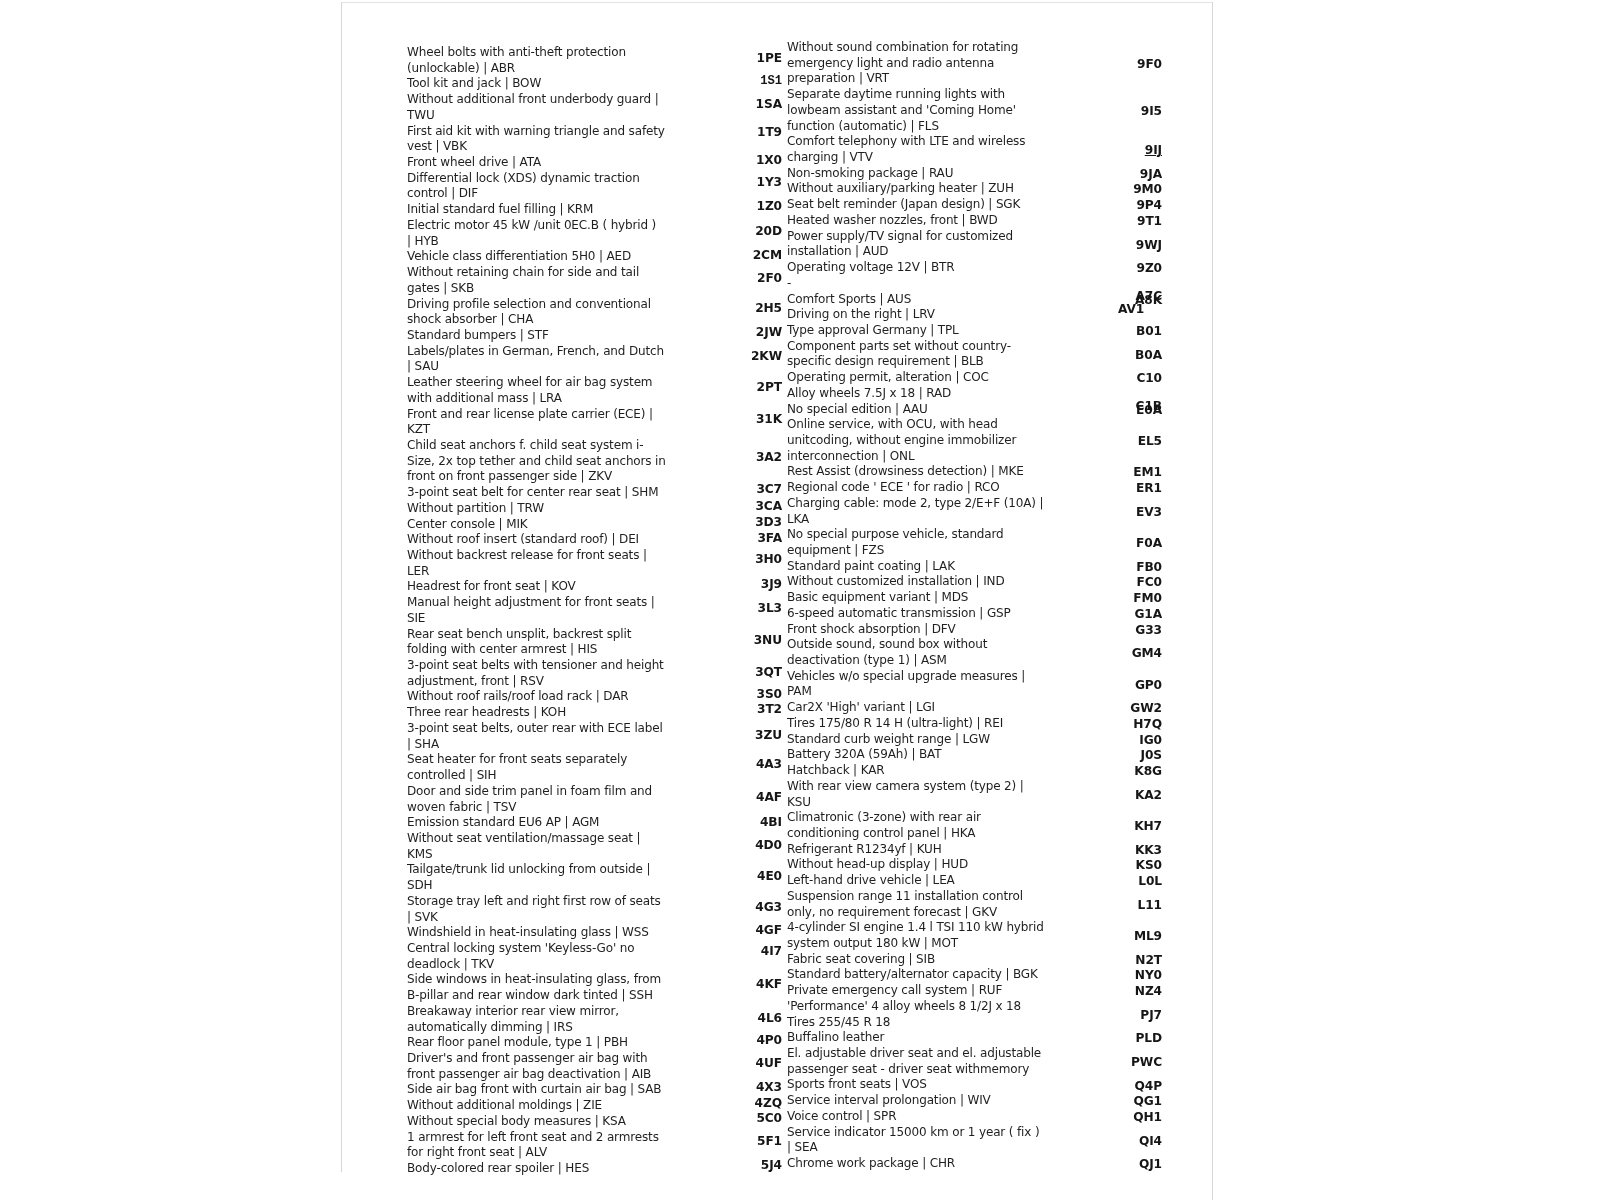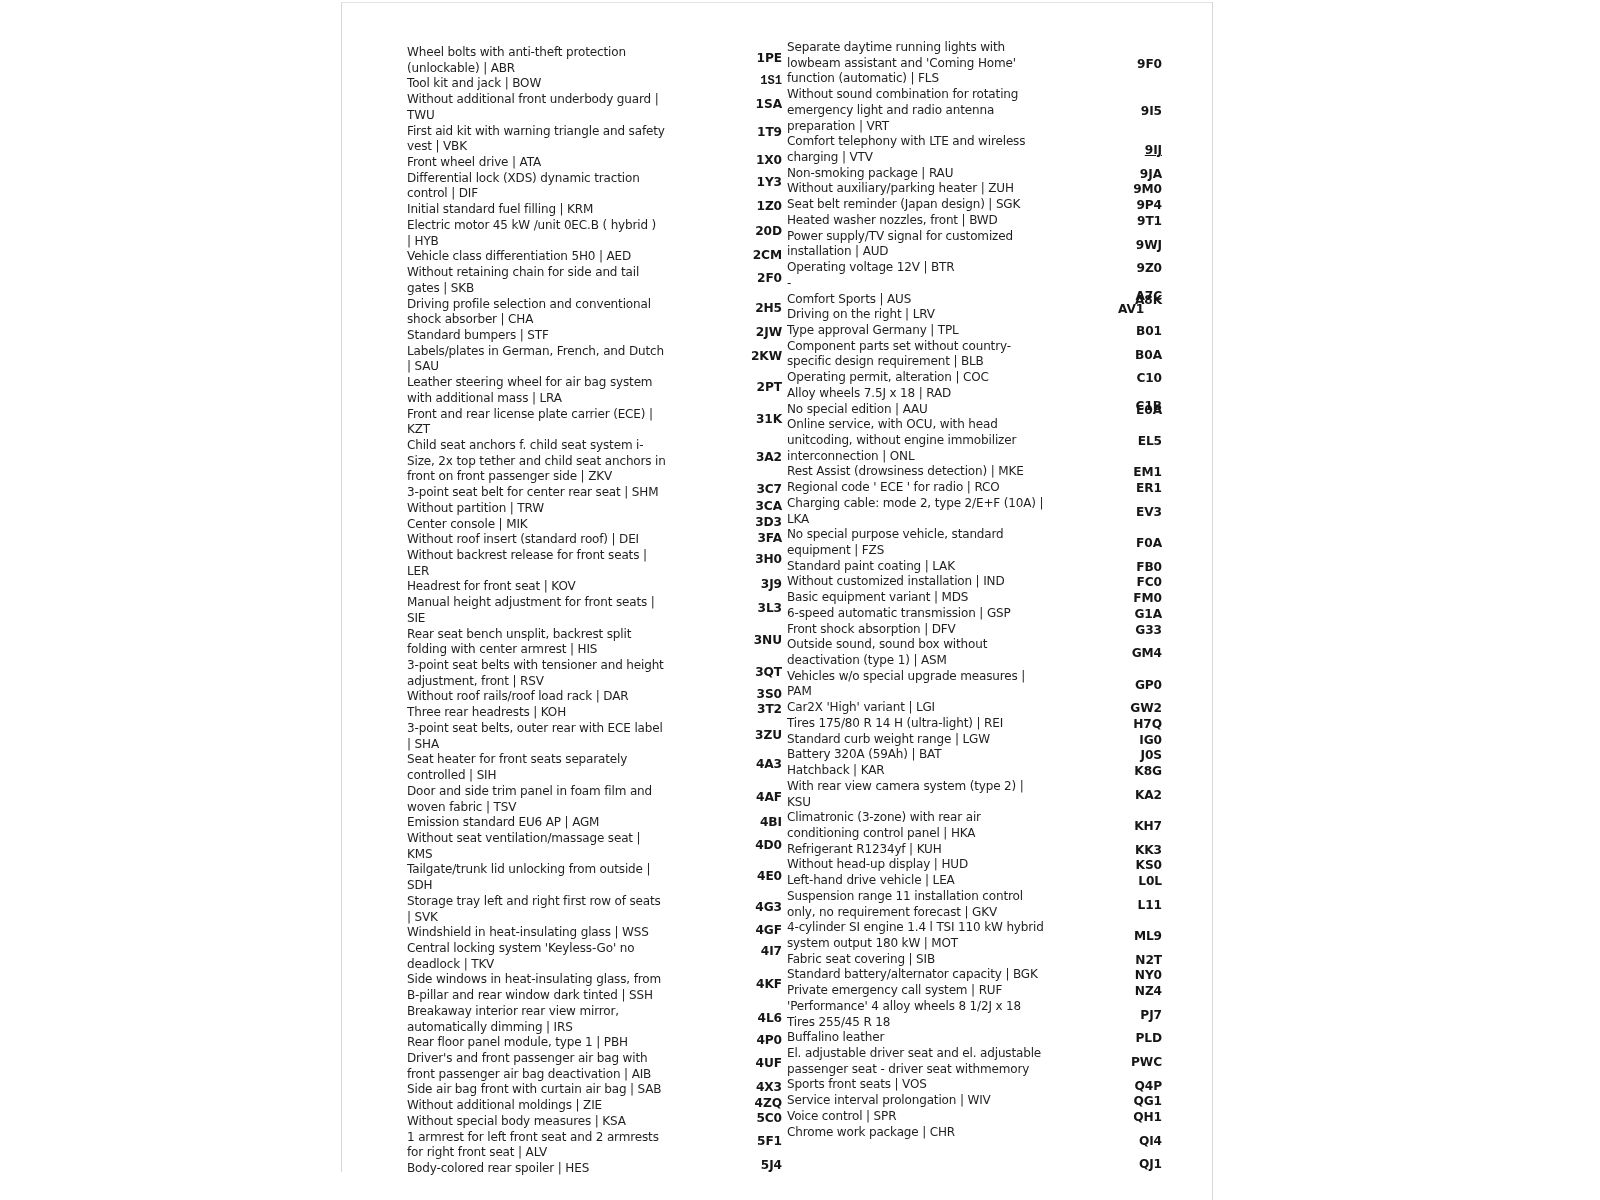--- a/index.html
+++ b/index.html
@@ -130,26 +130,26 @@
 front passenger air bag deactivation | AIB</div>
       <div class="spec-item">Side air bag front with curtain air bag | SAB</div>
       <div class="spec-item">Without additional moldings | ZIE</div>
       <div class="spec-item">Without special body measures | KSA</div>
       <div class="spec-item">1 armrest for left front seat and 2 armrests
 for right front seat | ALV</div>
       <div class="spec-item">Body-colored rear spoiler | HES</div>
     </div>
 
   <div id="mid-col" class="flow-col" style="left:787px; top:40px; width:275px;">
+      <div class="spec-item">Without sound combination for rotating
+emergency light and radio antenna
+preparation | VRT</div>
       <div class="spec-item">Separate daytime running lights with
 lowbeam assistant and 'Coming Home'
 function (automatic) | FLS</div>
-      <div class="spec-item">Without sound combination for rotating
-emergency light and radio antenna
-preparation | VRT</div>
       <div class="spec-item">Comfort telephony with LTE and wireless
 charging | VTV</div>
       <div class="spec-item">Non-smoking package | RAU</div>
       <div class="spec-item">Without auxiliary/parking heater | ZUH</div>
       <div class="spec-item">Seat belt reminder (Japan design) | SGK</div>
       <div class="spec-item">Heated washer nozzles, front | BWD</div>
       <div class="spec-item">Power supply/TV signal for customized
 installation | AUD</div>
       <div class="spec-item">Operating voltage 12V | BTR</div>
       <div class="spec-item">-</div>
@@ -199,20 +199,22 @@
       <div class="spec-item">Standard battery/alternator capacity | BGK</div>
       <div class="spec-item">Private emergency call system | RUF</div>
       <div class="spec-item">'Performance' 4 alloy wheels 8 1/2J x 18
 Tires 255/45 R 18</div>
       <div class="spec-item">Buffalino leather</div>
       <div class="spec-item">El. adjustable driver seat and el. adjustable
 passenger seat - driver seat withmemory</div>
       <div class="spec-item">Sports front seats | VOS</div>
       <div class="spec-item">Service interval prolongation | WIV</div>
       <div class="spec-item">Voice control | SPR</div>
+      <div class="spec-item">Service indicator 15000 km or 1 year ( fix )
+| SEA</div>
       <div class="spec-item">Chrome work package | CHR</div>
     </div>
 
   <div id="mid-codes">
       <div class="code-cell mid-code" style="top: 50px;">1PE</div>
       <div class="code-cell mid-code" style="top: 73px; font-family: Liberation Mono, monospace;">1S1</div>
       <div class="code-cell mid-code" style="top: 96px;">1SA</div>
       <div class="code-cell mid-code" style="top: 124px;">1T9</div>
       <div class="code-cell mid-code" style="top: 152px;">1X0</div>
       <div class="code-cell mid-code" style="top: 174px;">1Y3</div>

